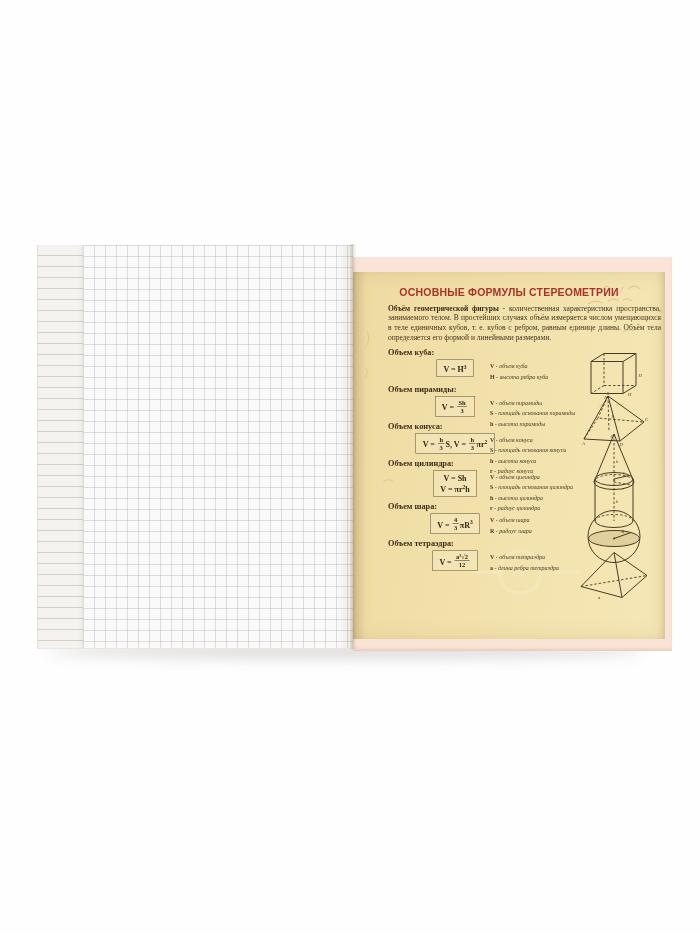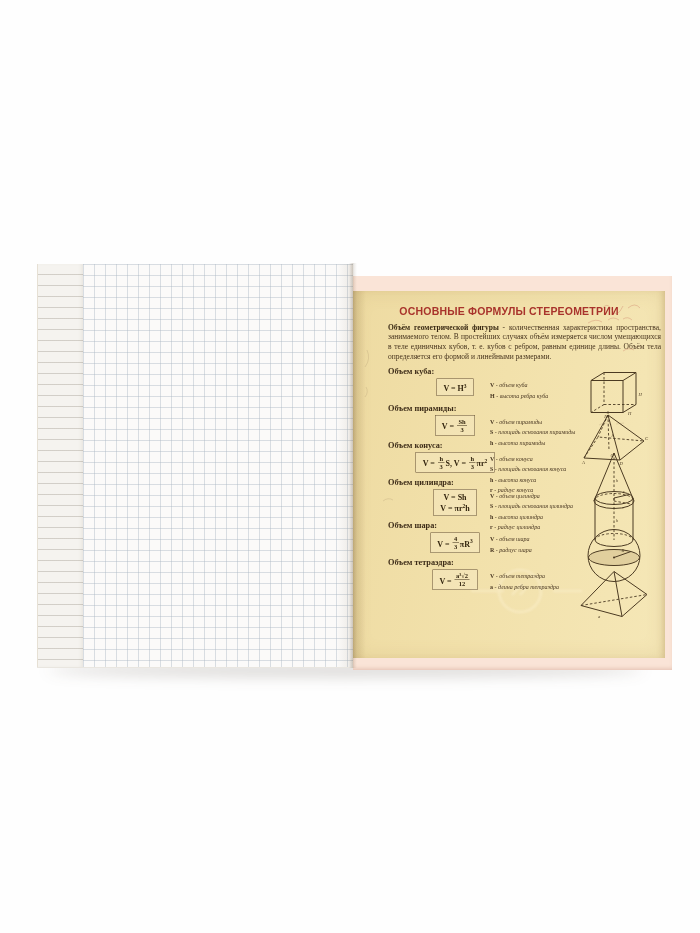--- a/index.html
+++ b/index.html
@@ -1,19 +1,19 @@
 <!DOCTYPE html>
 <html><head>
 <meta charset="utf-8">
 <style>
   html,body{margin:0;padding:0;}
   body{width:700px;height:933px;background:#ffffff;font-family:"Liberation Serif",serif;position:relative;overflow:hidden;}
   .stage{position:absolute;inset:0;background:#fefefe;}
 
-  .notebook{position:absolute;left:37px;top:263px;width:611px;height:407px;}
+  .notebook{position:absolute;left:37px;top:244px;width:611px;height:407px;}
   .page-shadow{position:absolute;left:10px;right:4px;bottom:-7px;height:14px;background:rgba(60,50,40,0.18);filter:blur(7px);border-radius:50%;}
 
   
   .left-page{position:absolute;left:0;top:1px;width:316px;height:403px;background:#faf9f7;border-bottom:1px solid #e9e6e0;}
   .lined-strip{position:absolute;left:0;top:0;bottom:0;width:46px;background:#f5f3ef;
     background-image:repeating-linear-gradient(180deg,transparent 0 10px,rgba(168,162,152,0.45) 10px 11px);
     border-left:1px solid #e6e0d4;box-shadow:inset -4px 0 4px -2px rgba(90,80,60,0.10);}
   .grid-area{position:absolute;left:46px;right:0;top:0;bottom:0;background-color:#fbfaf9;
     background-image:linear-gradient(rgba(173,186,197,0.45) 1px,transparent 1px),
                      linear-gradient(90deg,rgba(173,186,197,0.45) 1px,transparent 1px);

